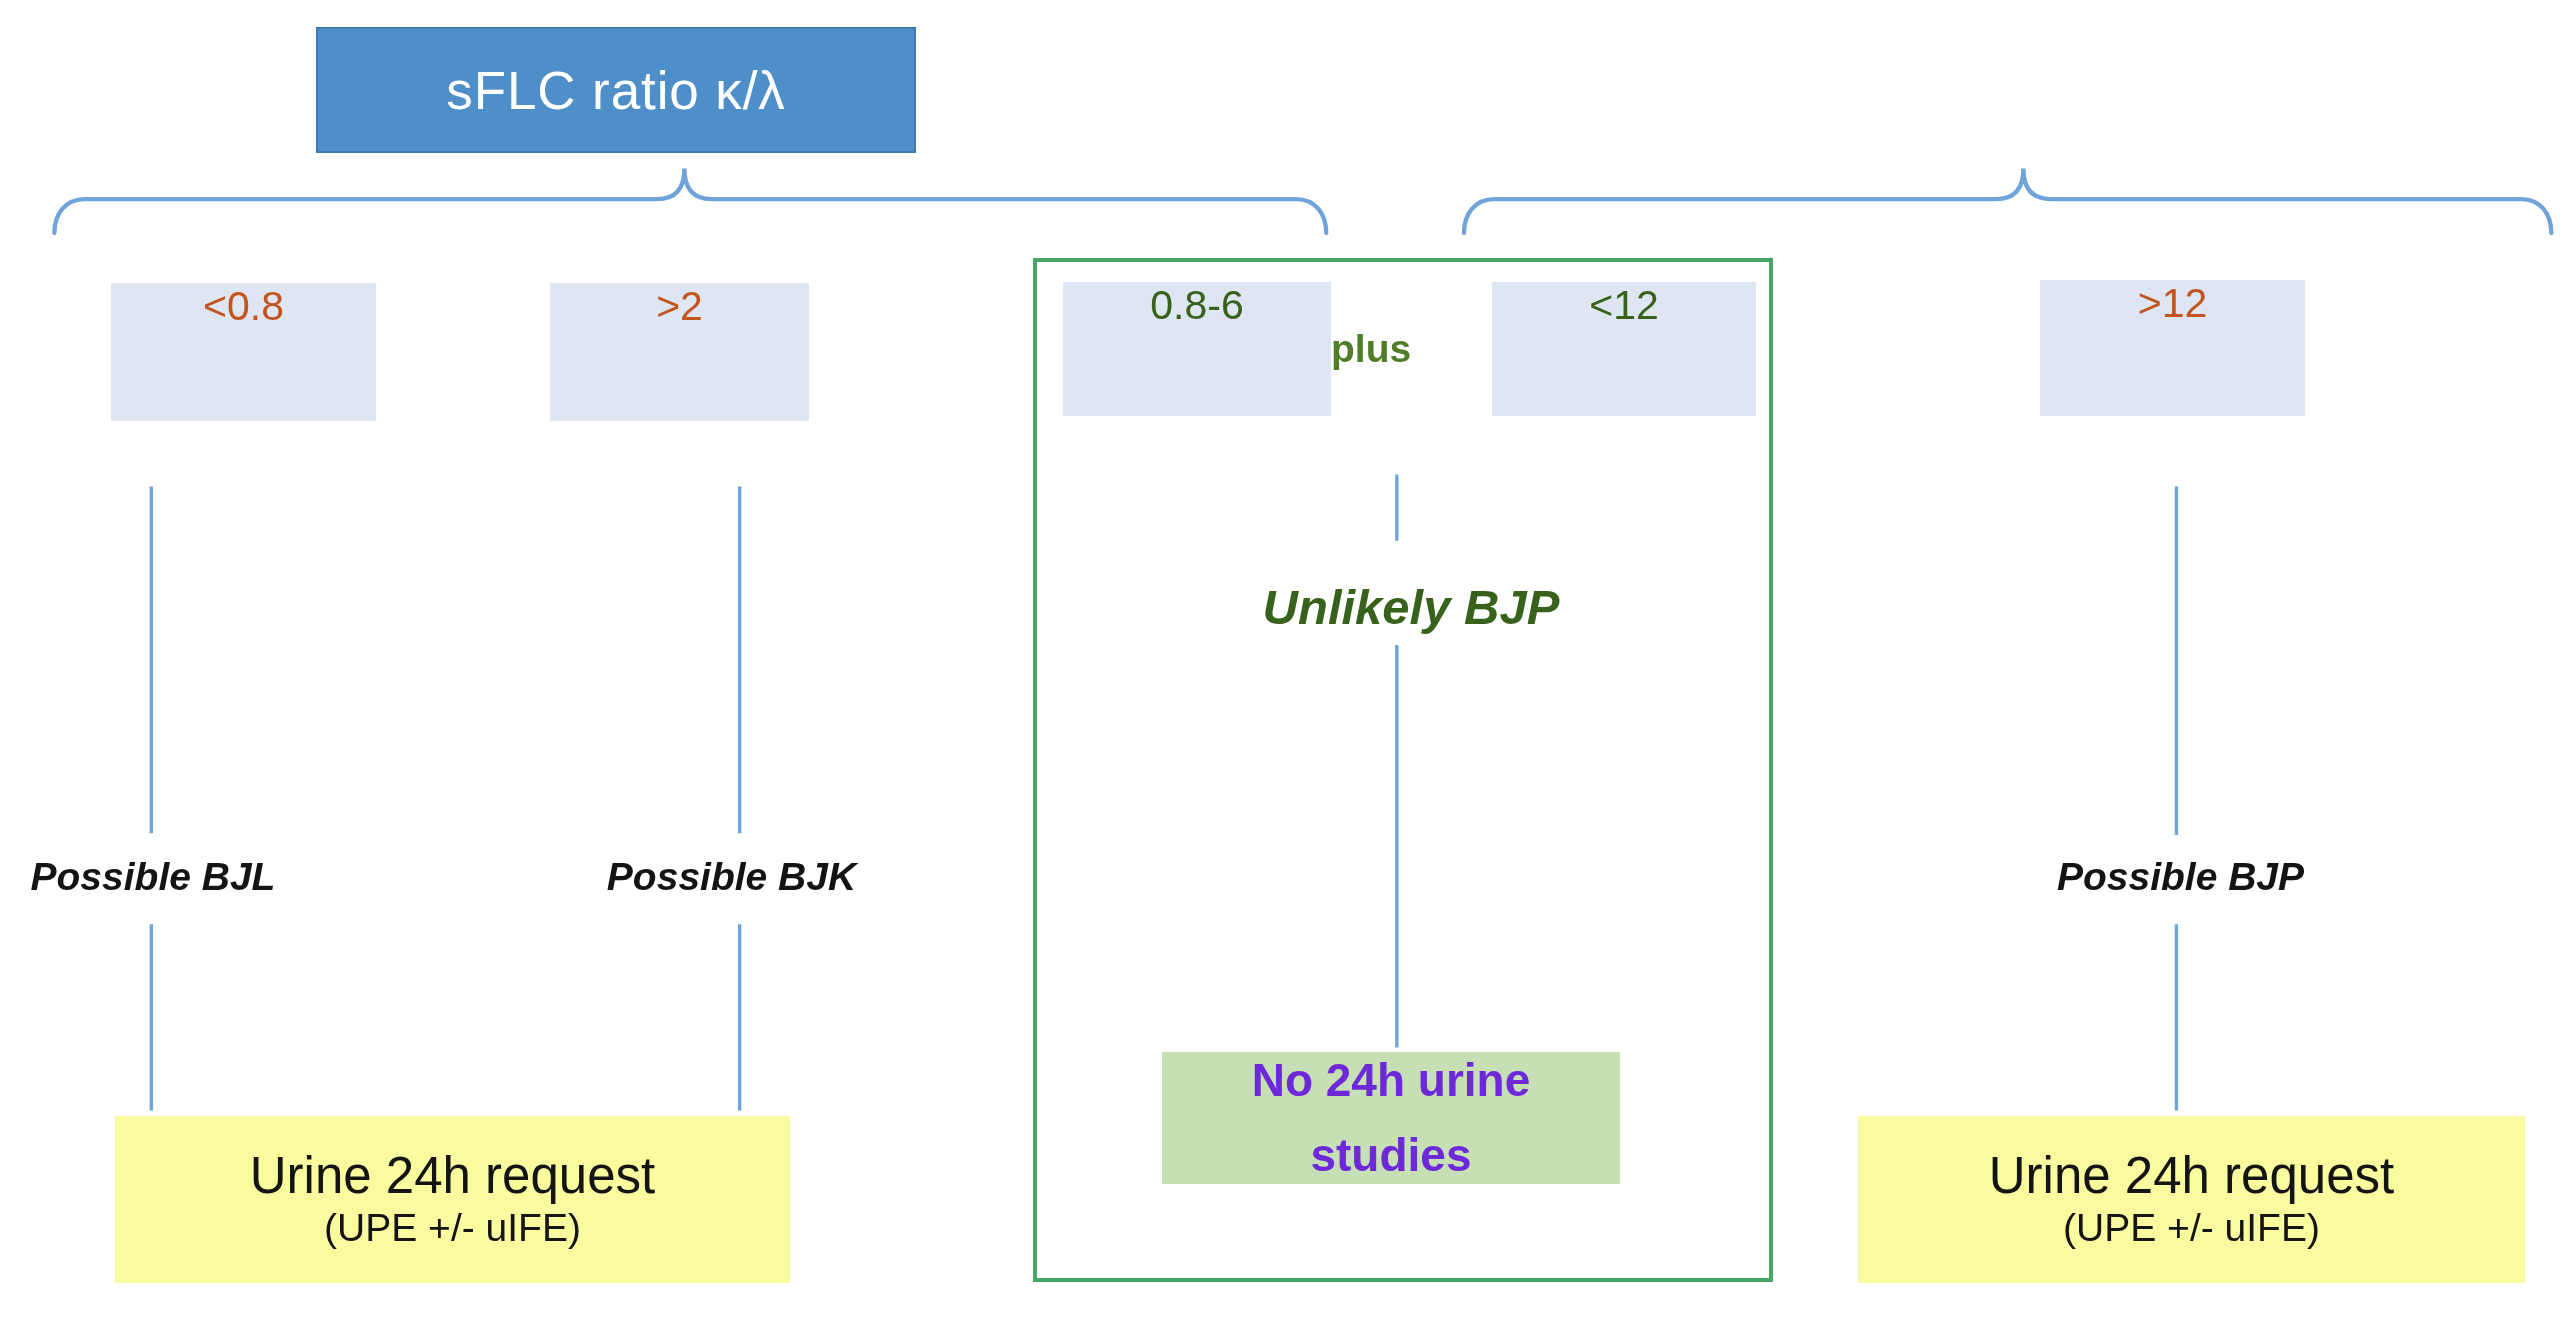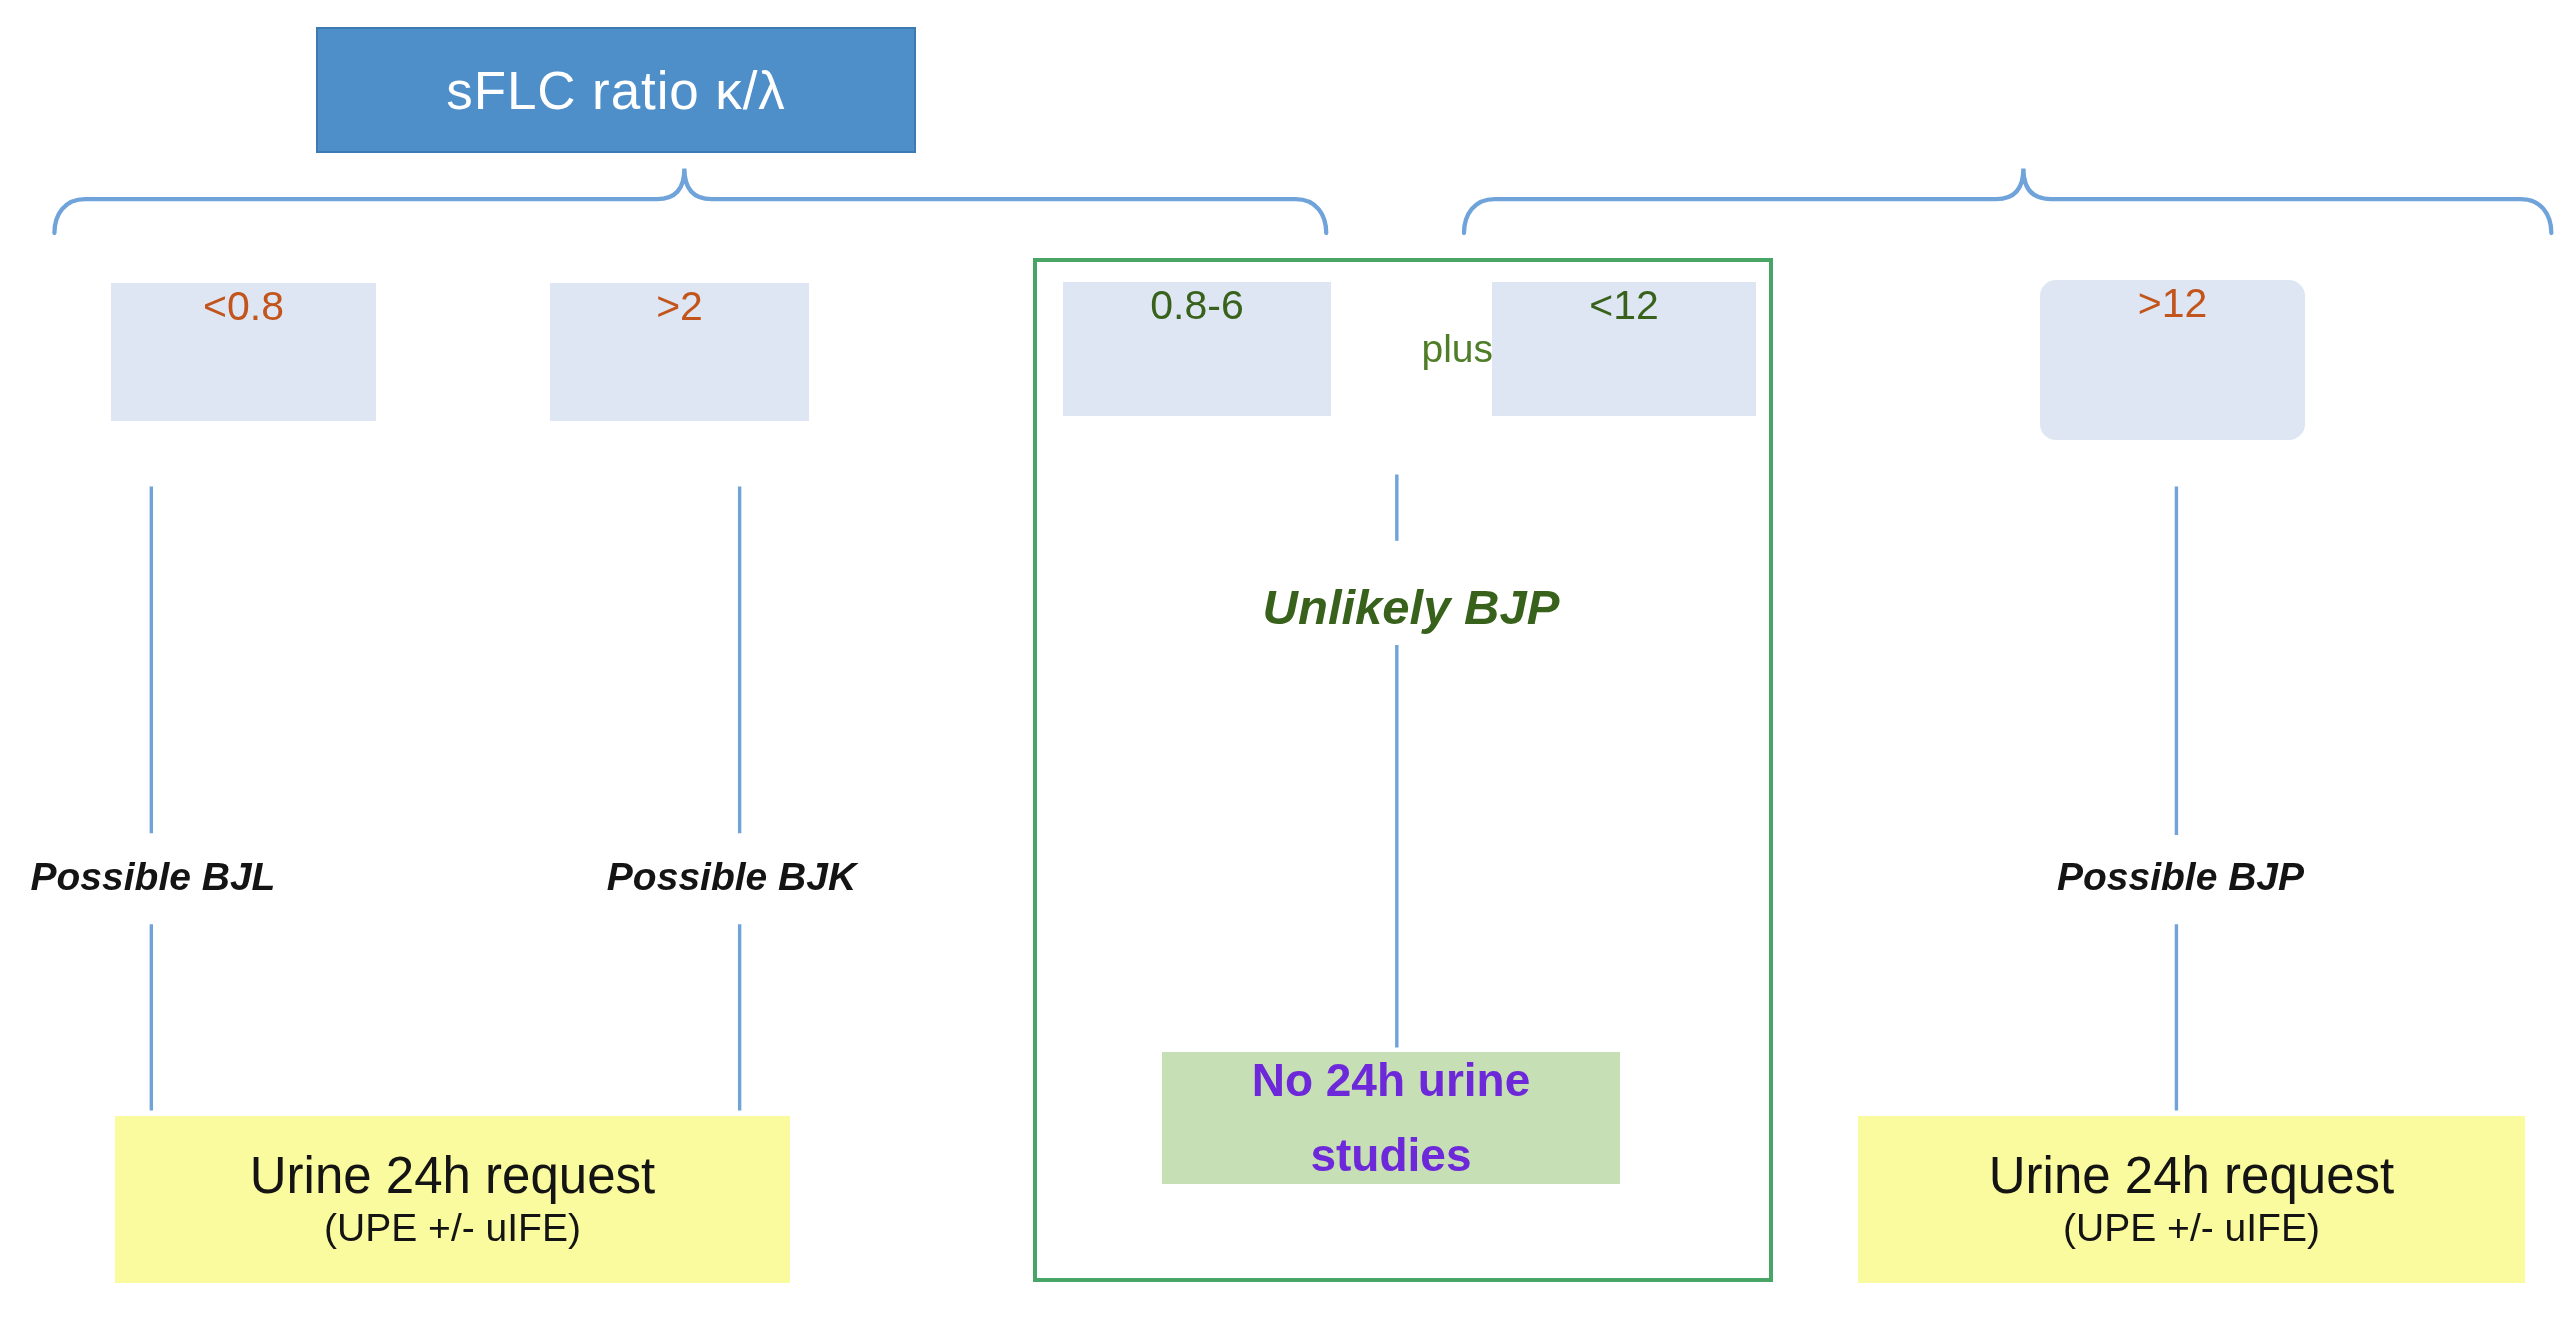--- a/index.html
+++ b/index.html
@@ -27,23 +27,24 @@
   
   .vbox {
     display: flex; align-items: flex-start; justify-content: center;
     background: var(--value-box-bg, #dde6f2);
     font-size: 41px;
   }
   .vbox.orange { color: var(--orange-text, #c2541c); }
   .vbox.green  { color: var(--dark-green-text, #38621c); }
 
   .plus-label {
-    display: flex; align-items: center; justify-content: flex-end;
+    display: flex; align-items: center; justify-content: flex-start;
     color: var(--plus-green-text, #4f7d28);
     font-size: 39px;
+    font-weight: bold;
   }
 
   
   .green-frame {
     border: 4.3px solid var(--green-frame, #48a566);
     background: transparent;
   }
 
   
   .branch-label {
@@ -114,21 +115,21 @@
   </div>
   <div class="abs vbox green" style="left:1063px; top:282px; width:268px; height:134px;">
     <span>0.8-6</span>
   </div>
   <div class="abs plus-label" style="left:1331px; top:306px; width:162px; height:85px;">
     <span>plus</span>
   </div>
   <div class="abs vbox green" style="left:1492px; top:282px; width:264px; height:134px;">
     <span>&lt;12</span>
   </div>
-  <div class="abs vbox orange" style="left:2040px; top:280px; width:265px; height:160px;border-radius:16px;">
+  <div class="abs vbox orange" style="left:2040px; top:280px; width:265px; height:136px;">
     <span>&gt;12</span>
   </div>
 
   <div class="abs branch-label" style="left:25.5px; top:850px; width:255px; height:53px;">
     <span>Possible BJL</span>
   </div>
   <div class="abs branch-label" style="left:604px; top:850px; width:255px; height:53px;">
     <span>Possible BJK</span>
   </div>
   <div class="abs branch-label greened" style="left:1241px; top:568px; width:340px; height:77px;">

